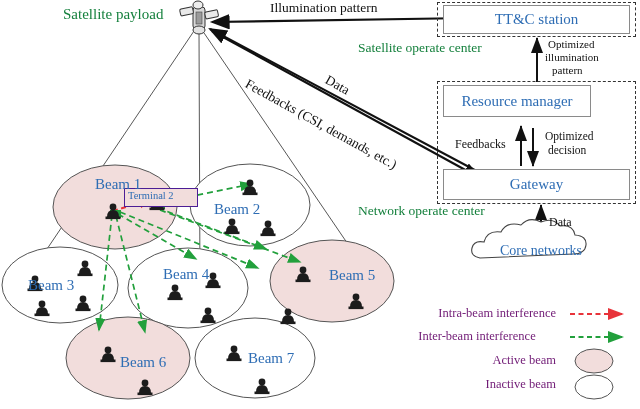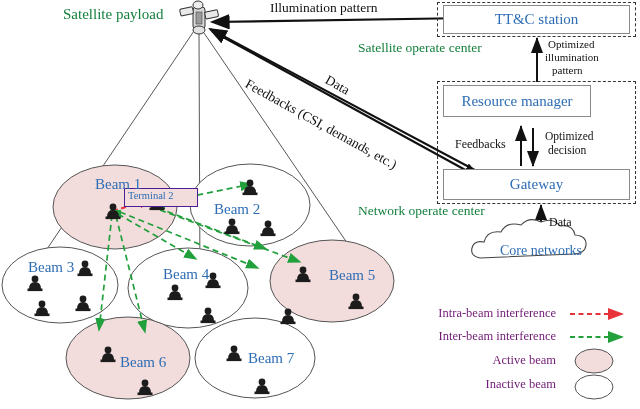--- a/index.html
+++ b/index.html
@@ -250,27 +250,27 @@
 <div class="blockbox" style="left:443px;top:5px;width:187px;height:29px;">TT&amp;C station</div>
 <div class="blockbox" style="left:443px;top:85px;width:148px;height:32px;">Resource manager</div>
 <div class="blockbox" style="left:443px;top:169px;width:187px;height:31px;">Gateway</div>
 <div style="position:absolute;left:487px;top:243px;width:108px;text-align:center;color:#2E6DB4;font-size:14px;">Core networks</div>
 
 <div class="termbox" style="left:124px;top:188px;width:74px;height:19px;">Terminal 2</div>
 
 <div id="beam-label-layer">
       <div class="lbl beamlbl" style="left: 95px; top: 176px;">Beam 1</div>
       <div class="lbl beamlbl" style="left: 207px; top: 201px; margin-left: 7px;">Beam 2</div>
-      <div class="lbl beamlbl" style="left: 28px; top: 259px;">Beam 3</div>
+      <div class="lbl beamlbl" style="left: 28px; top: 277px;">Beam 3</div>
       <div class="lbl beamlbl" style="left: 163px; top: 266px;">Beam 4</div>
       <div class="lbl beamlbl" style="left: 329px; top: 267px;">Beam 5</div>
       <div class="lbl beamlbl" style="left: 120px; top: 354px;">Beam 6</div>
       <div class="lbl beamlbl" style="left: 248px; top: 350px;">Beam 7</div>
     </div>
 
 <div id="legend-layer">
       <div class="legtxt" style="left: 398px; width: 158px; top: 306px;">Intra-beam interference</div>
-      <div class="legtxt" style="left: 398px; width: 158px; top: 329px;">Inter-beam interference</div>
+      <div class="legtxt" style="left: 398px; width: 158px; top: 329px; text-align: center;">Inter-beam interference</div>
       <div class="legtxt" style="left: 398px; width: 158px; top: 353px;">Active beam</div>
       <div class="legtxt" style="left: 398px; width: 158px; top: 377px;">Inactive beam</div>
     </div>
 
 </div>
 
 </body></html>

